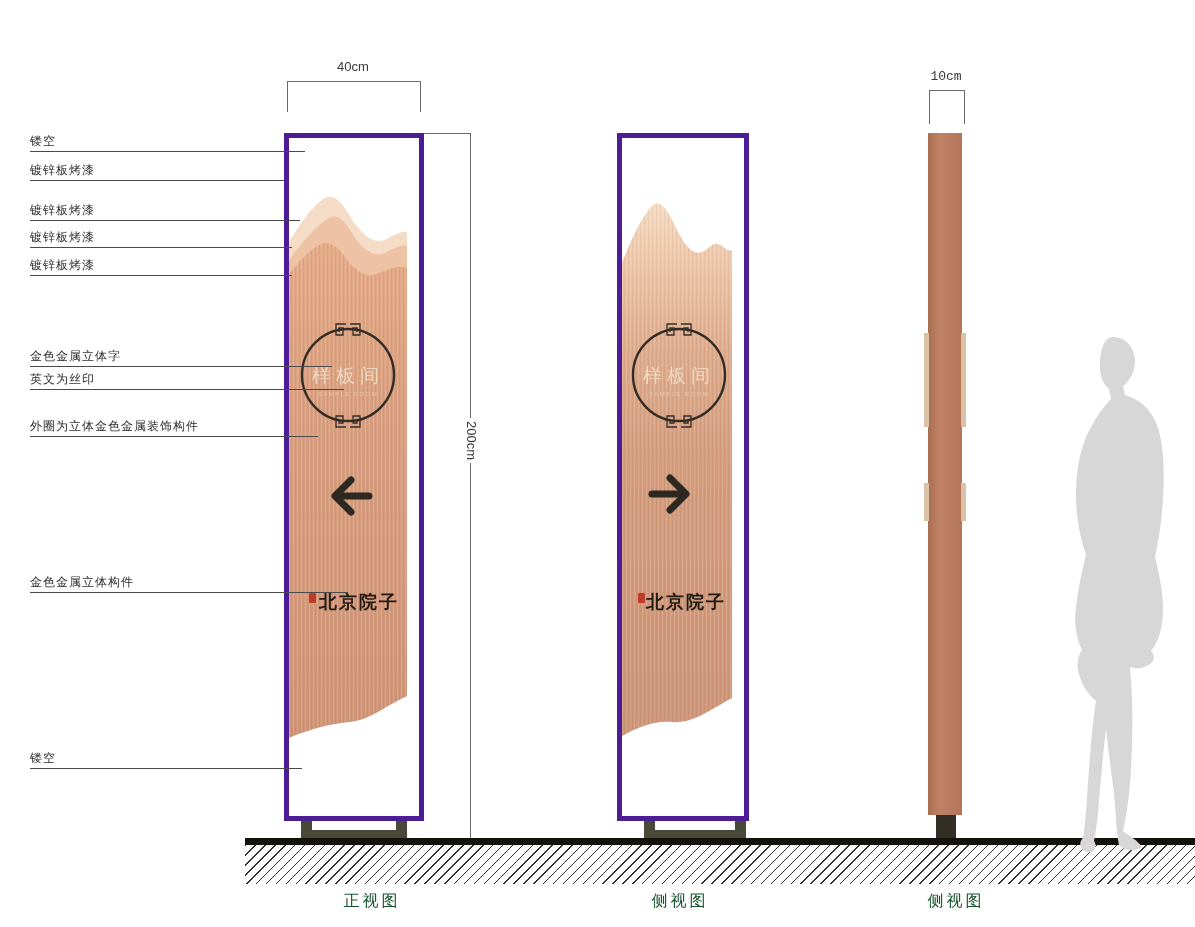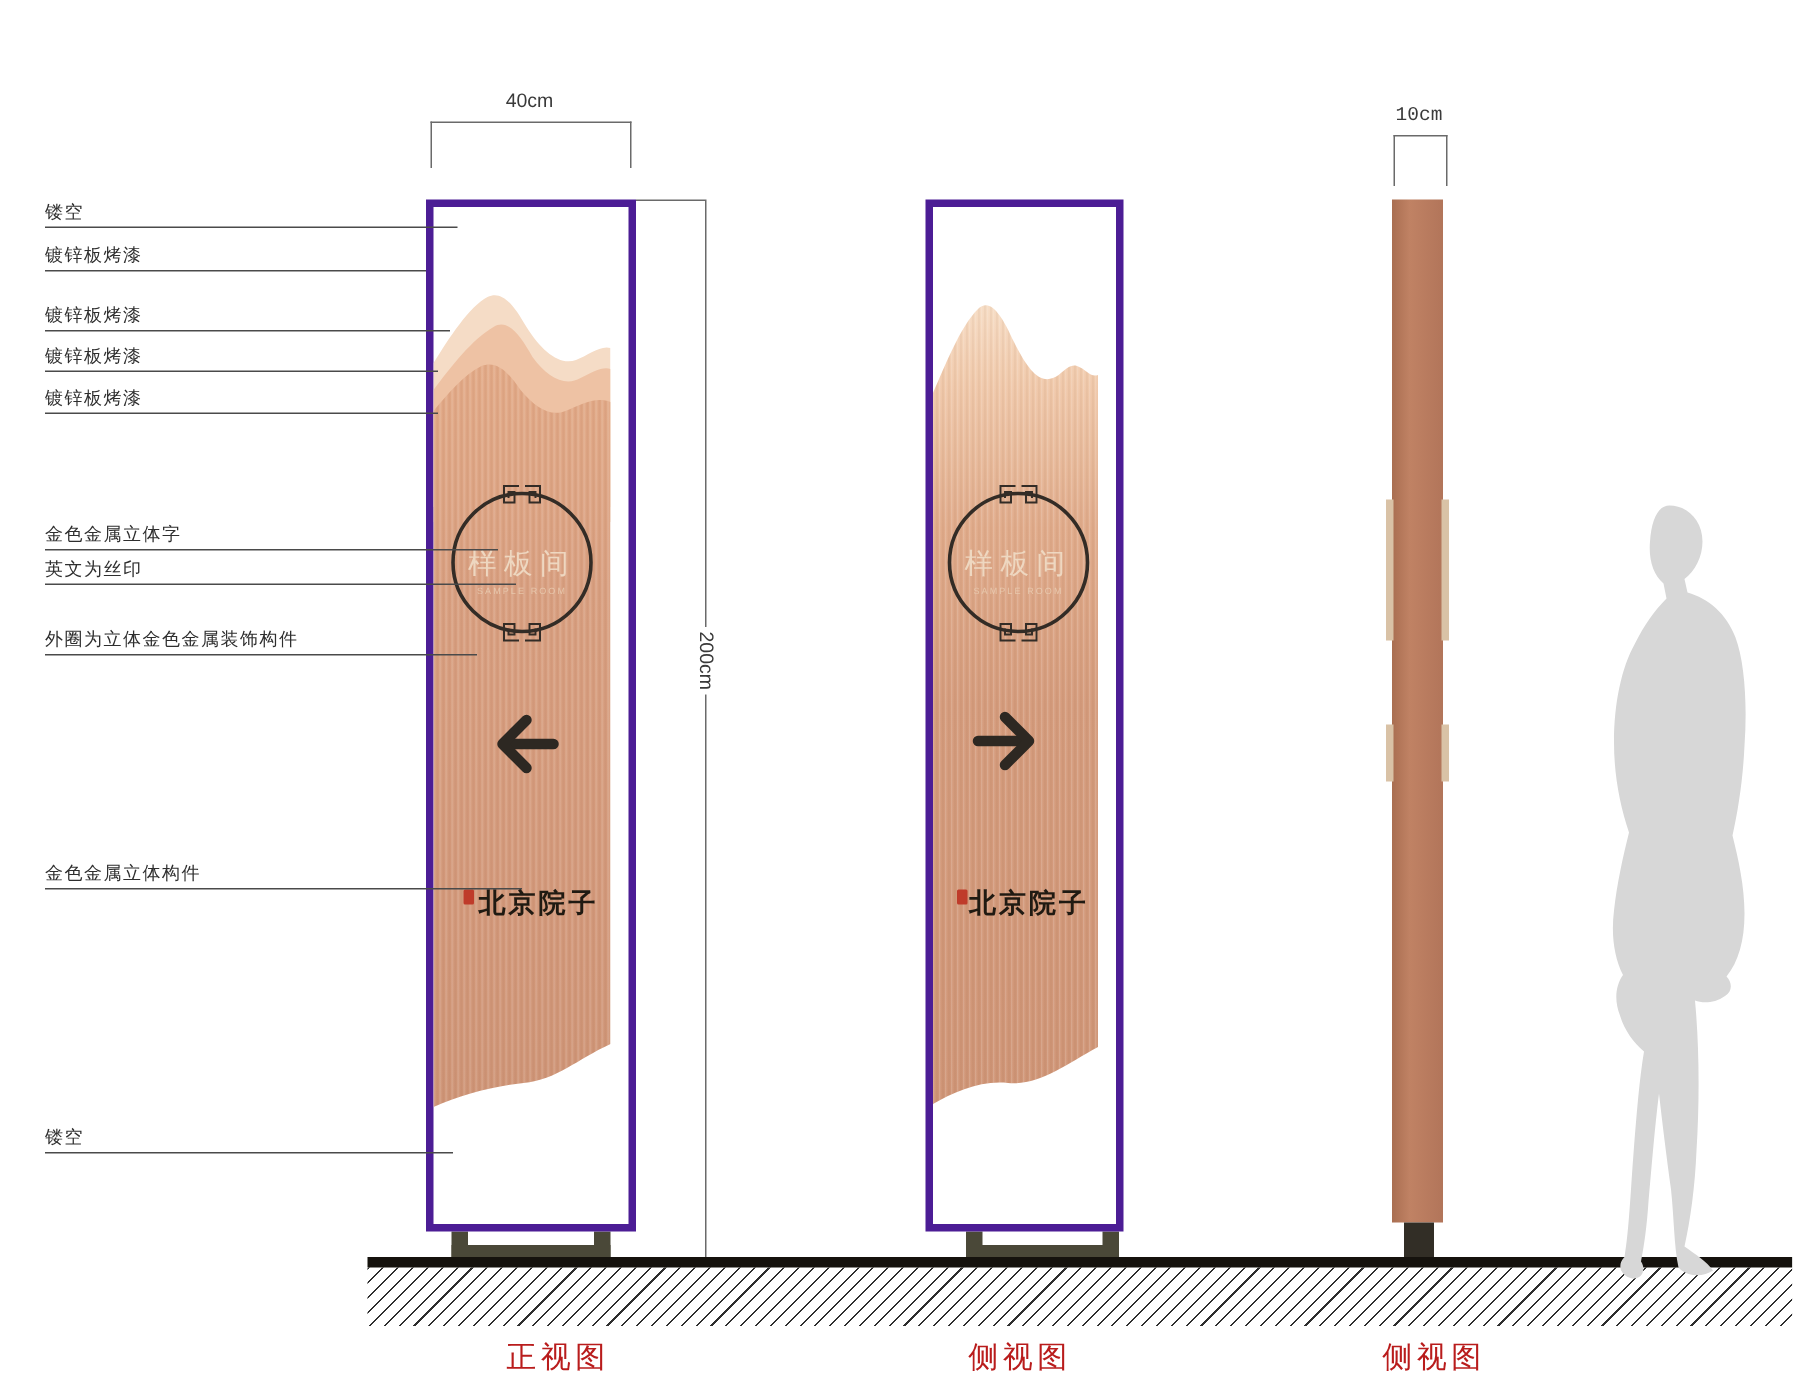--- a/index.html
+++ b/index.html
@@ -31,21 +31,21 @@
 
   
   .dim-bracket{position:absolute;z-index:4;border:1px solid #6a6a6a;border-bottom:none;}
   .dim-text{position:absolute;z-index:5;font-size:13px;color:#3a3a3a;transform:translateX(-50%);white-space:nowrap;}
   .dim-vline{position:absolute;z-index:1;width:1px;background:#6a6a6a;}
   .dim-hline{position:absolute;z-index:1;height:1px;background:#6a6a6a;}
   .dim-vtext{position:absolute;z-index:5;font-size:13px;color:#3a3a3a;writing-mode:vertical-rl;
              background:#fff;padding:3px 0;transform:translateX(-50%);}
 
   
-  .caption{position:absolute;z-index:4;font-size:20px;color:#b91c1c;letter-spacing:3px;transform:translateX(-50%);white-space:nowrap;}
+  .caption{position:absolute;z-index:4;font-size:16px;color:#14532d;letter-spacing:3px;transform:translateX(-50%);white-space:nowrap;}
 
   
   .silhouette{position:absolute;z-index:3;}
 </style>
 </head>
 <body>
 
 <div class="canvas">
 
   <div class="ann" style="left:30px;top:134px;">

